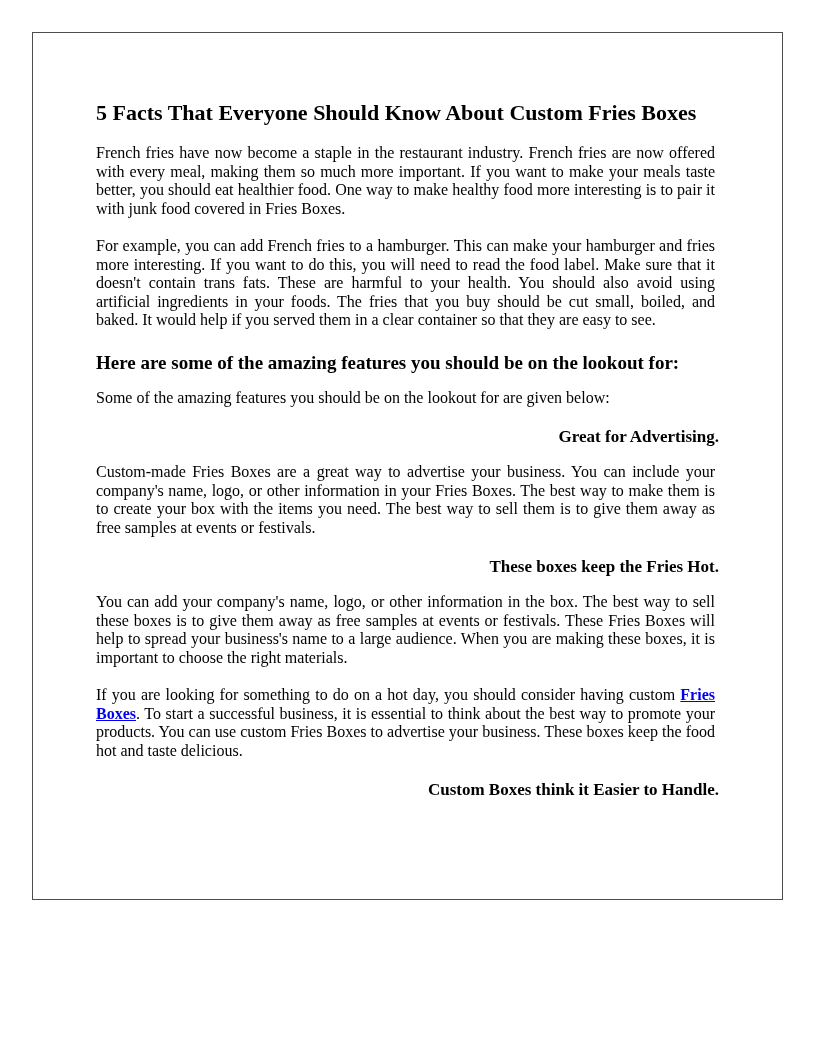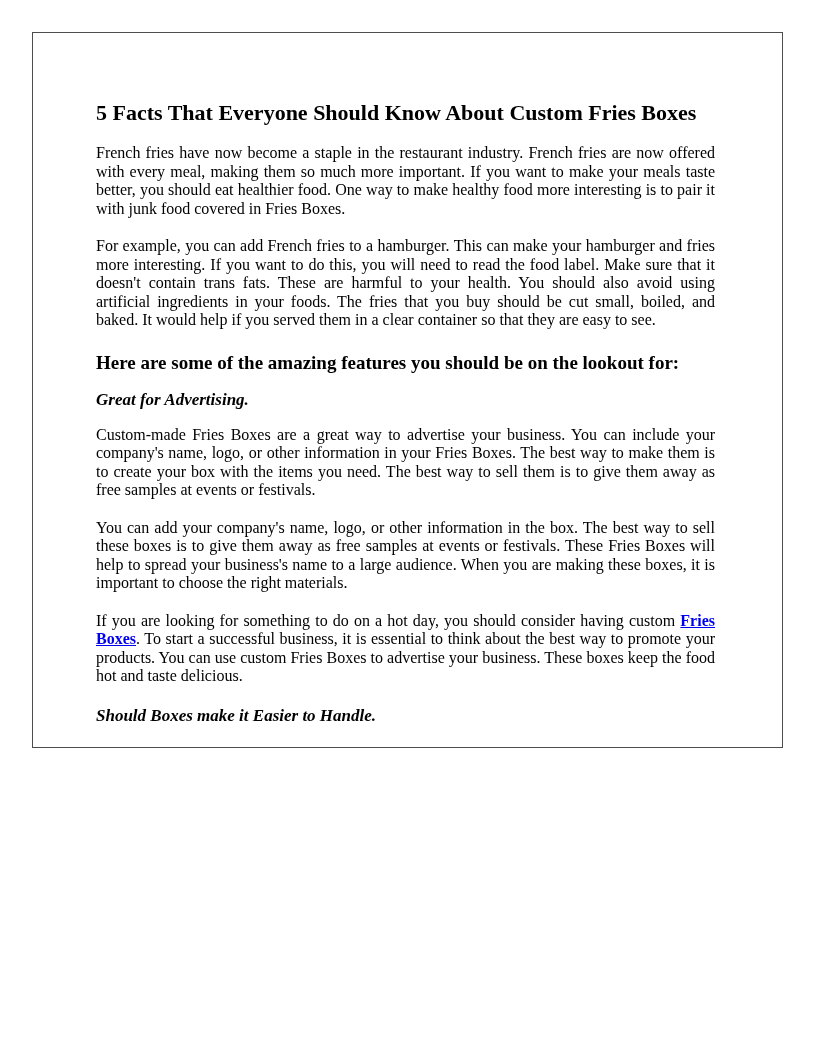--- a/index.html
+++ b/index.html
@@ -13,21 +13,21 @@
     position: relative;
     overflow: hidden;
     font-family: "Liberation Serif", serif;
     color: #000000;
   }
   .sheet {
     position: absolute;
     left: 32px;
     top: 32px;
     width: 751px;
-    height: 716px;
+    height: 868px;
     box-sizing: border-box;
     border: 1px solid #4d4d4d;
     background: #ffffff;
     padding: 64px 63px 0 63px;
   }
   .doc-title {
     font-size: 22px;
     line-height: 27px;
     font-weight: bold;
     margin: 2px 0 18px 0;
@@ -38,22 +38,21 @@
     line-height: 27px;
     font-weight: bold;
     margin: 0 0 13px 0;
     text-align: justify;
   }
   .doc-h3 {
     font-size: 17px;
     line-height: 22px;
     font-weight: bold;
     margin: 0 0 15px 0;
-    text-align: left;
-    font-style: italic;
+    text-align: right;
   }
   .doc-p {
     font-size: 16px;
     line-height: 18.5px;
     margin: 0 4px 19px 0;
     text-align: justify;
   }
   .doc-link {
     color: #0000ee;
     font-weight: bold;
@@ -67,26 +66,28 @@
 <div class="sheet">
 
   <h1 class="doc-title">5 Facts That Everyone Should Know About Custom Fries Boxes</h1>
 
   <p class="doc-p">French fries have now become a staple in the restaurant industry. French fries are now offered with every meal, making them so much more important. If you want to make your meals taste better, you should eat healthier food. One way to make healthy food more interesting is to pair it with junk food covered in Fries Boxes.</p>
 
   <p class="doc-p">For example, you can add French fries to a hamburger. This can make your hamburger and fries more interesting. If you want to do this, you will need to read the food label. Make sure that it doesn't contain trans fats. These are harmful to your health. You should also avoid using artificial ingredients in your foods. The fries that you buy should be cut small, boiled, and baked. It would help if you served them in a clear container so that they are easy to see.</p>
 
   <h2 class="doc-h2">Here are some of the amazing features you should be on the lookout for:</h2>
 
+  <p class="doc-p">Some of the amazing features you should be on the lookout for are given below:</p>
 
   <h3 class="doc-h3">Great for Advertising.</h3>
 
   <p class="doc-p">Custom-made Fries Boxes are a great way to advertise your business. You can include your company's name, logo, or other information in your Fries Boxes. The best way to make them is to create your box with the items you need. The best way to sell them is to give them away as free samples at events or festivals.</p>
 
+  <h3 class="doc-h3">These boxes keep the Fries Hot.</h3>
 
   <p class="doc-p">You can add your company's name, logo, or other information in the box. The best way to sell these boxes is to give them away as free samples at events or festivals. These Fries Boxes will help to spread your business's name to a large audience. When you are making these boxes, it is important to choose the right materials.</p>
 
   <p class="doc-p"><span>If you are looking for something to do on a hot day, you should consider having custom </span><a class="doc-link">Fries Boxes</a><span>. To start a successful business, it is essential to think about the best way to promote your products. You can use custom Fries Boxes to advertise your business. These boxes keep the food hot and taste delicious.</span></p>
 
-  <h3 class="doc-h3">Should Boxes make it Easier to Handle.</h3>
+  <h3 class="doc-h3">Custom Boxes think it Easier to Handle.</h3>
 
 
 </div>
 
 </body></html>

